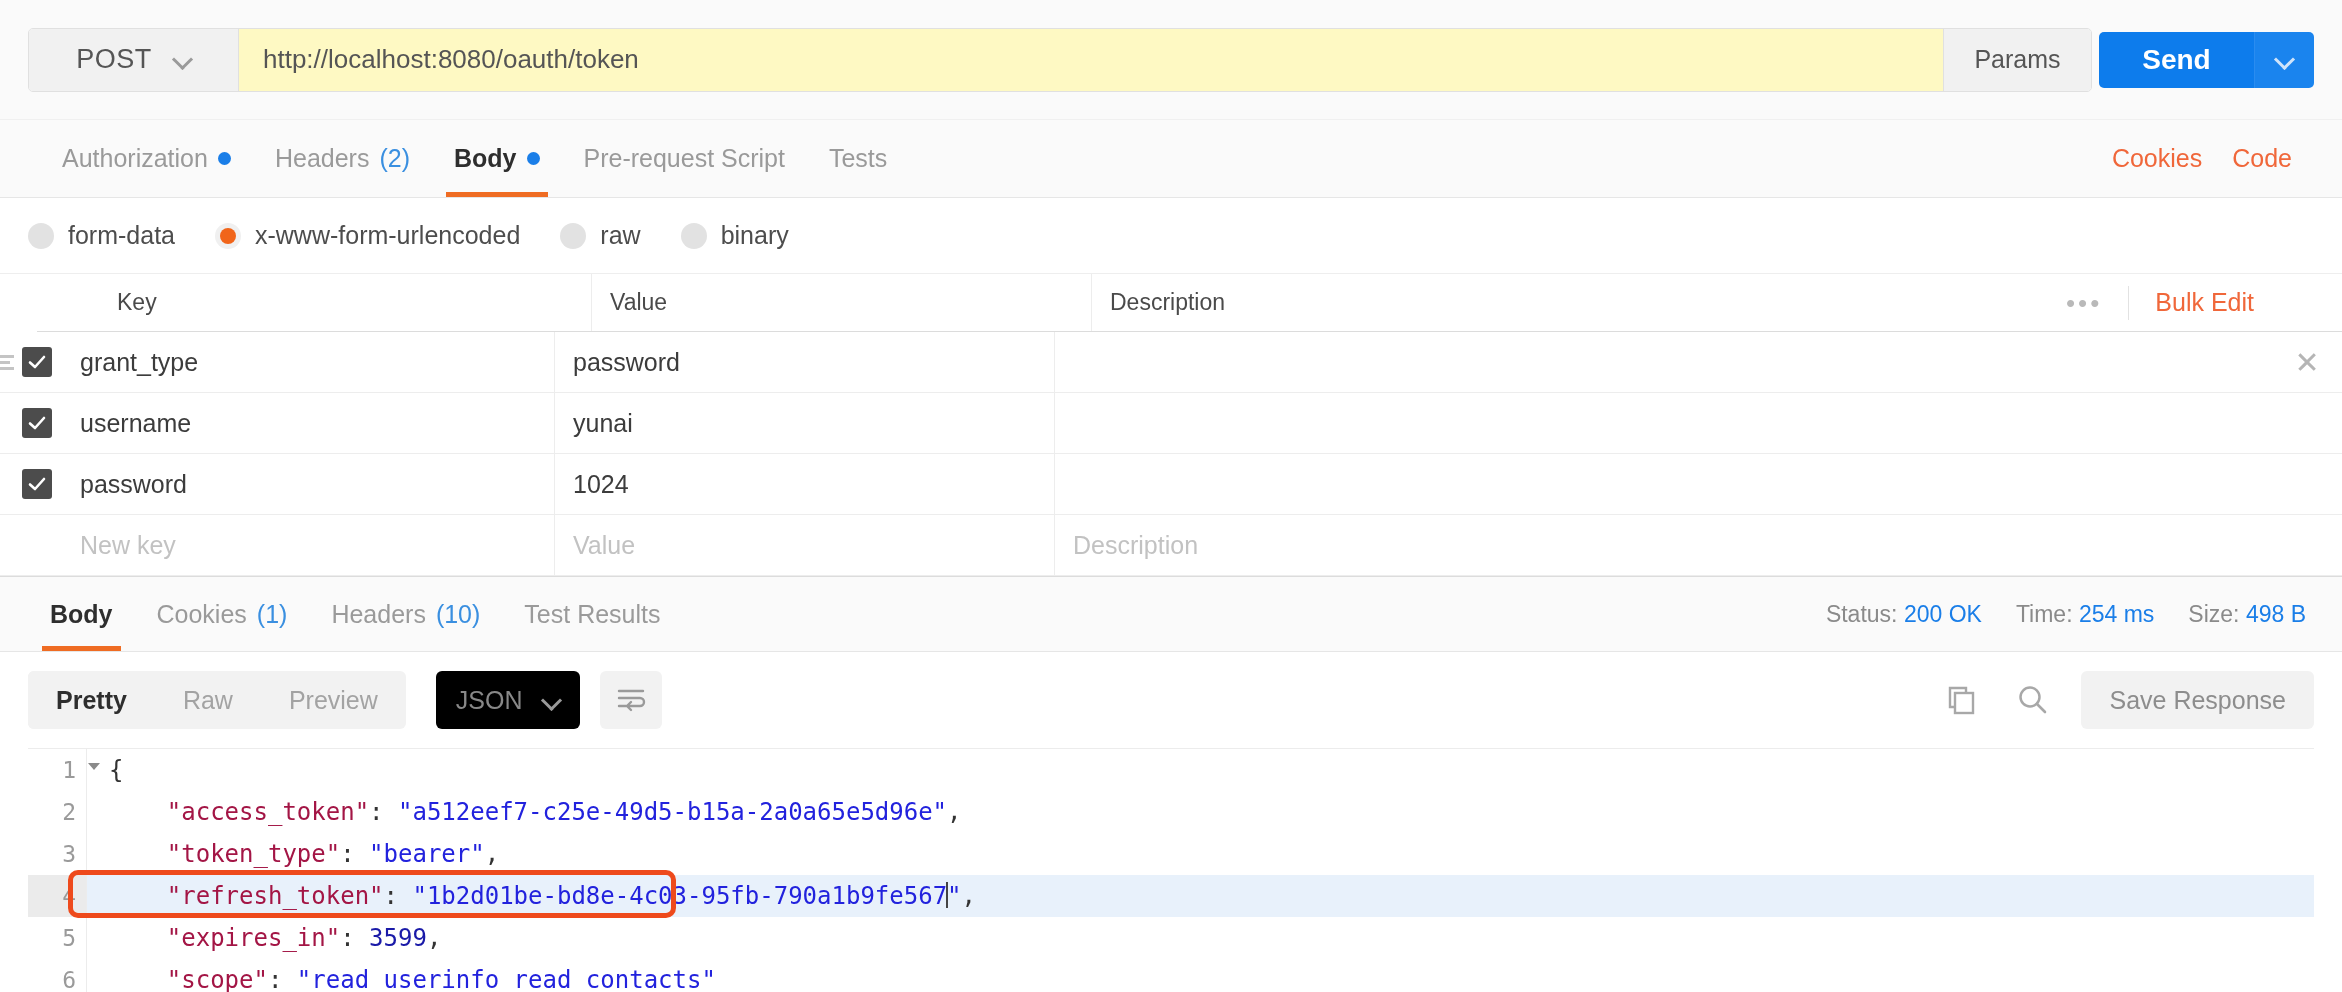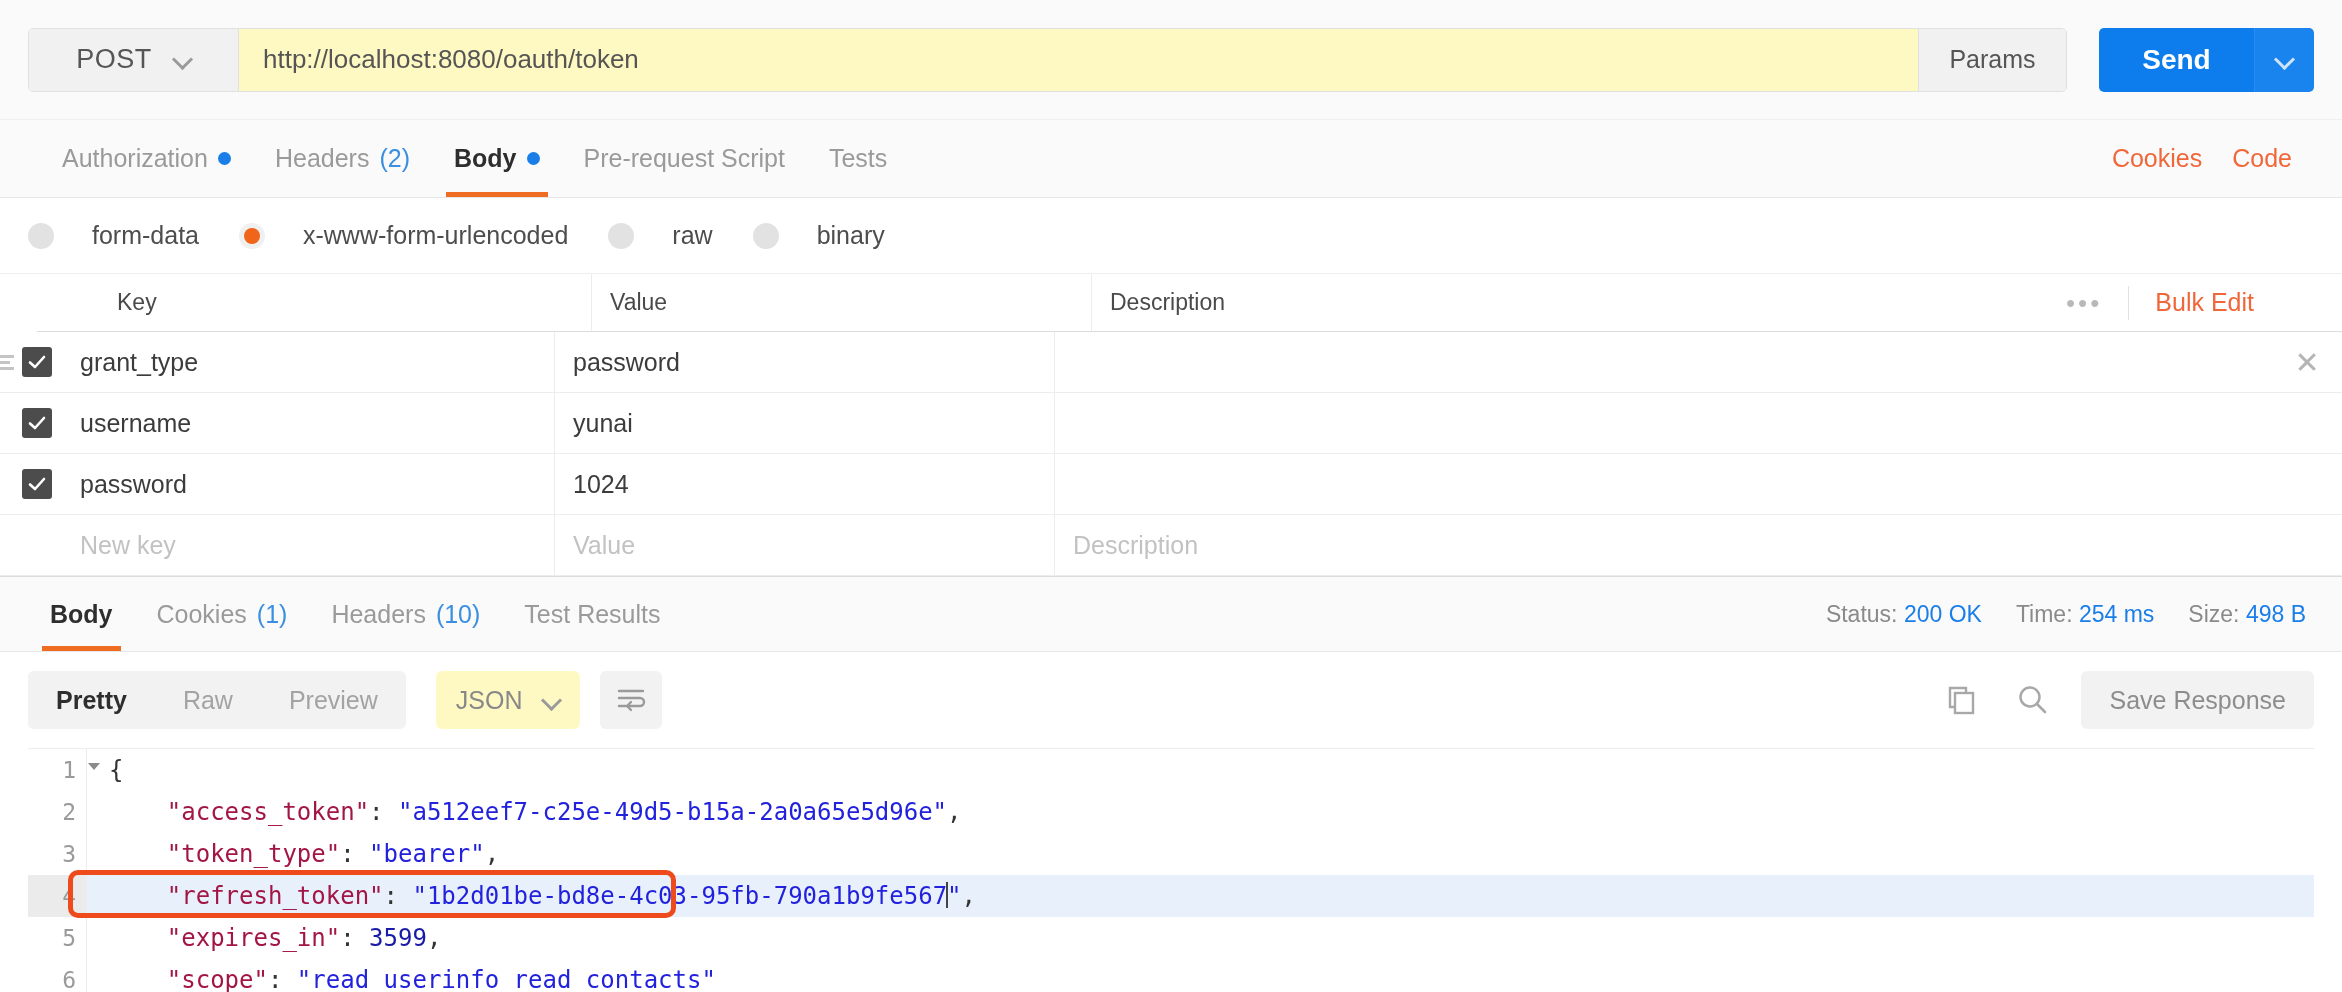--- a/index.html
+++ b/index.html
@@ -42,21 +42,21 @@
     flex: 1 1 auto; border: none; outline: none;
     font-family: "Liberation Sans", sans-serif;
     font-size: 26px; color: #555; padding: 0 24px; background: #fef9c3;
   }
   .params-btn {
     width: 148px; background: #f1f1f1; border-left: 1px solid #e0e0e0;
     display: flex; align-items: center; justify-content: center;
     font-size: 25px; color: #555; cursor: pointer;
   }
   .send-group {
-    display: flex; height: 64px; margin-left: 32px;
+    display: flex; height: 56px; margin-left: 7px;
     border-radius: 5px; overflow: hidden; flex: none;
   }
   .send-btn {
     width: 155px; background: #0d7cec; color: #fff;
     display: flex; align-items: center; justify-content: center;
     font-size: 28px; font-weight: bold; cursor: pointer;
   }
   .send-caret {
     width: 60px; background: #1a84ee;
     display: flex; align-items: center; justify-content: center;
@@ -108,21 +108,21 @@
   }
   .radio-item { display: flex; align-items: center; gap: 14px; margin-right: 40px; cursor: pointer; }
   .radio {
     width: 26px; height: 26px; border-radius: 50%; background: #e2e2e2;
     display: flex; align-items: center; justify-content: center; flex: none;
   }
   .radio.sel { background: #f0f0f0; }
   .radio.sel::after {
     content: ""; width: 16px; height: 16px; border-radius: 50%; background: #f1651a;
   }
-  .radio-label { font-size: 25px; color: #4d4d4d; margin-left: 24px; }
+  .radio-label { font-size: 25px; color: #4d4d4d; }
 
   
   .kv { background: #fff; }
   .kv-row { display: flex; height: 61px; align-items: stretch; }
   .kv-head { height: 58px; border-bottom: 1px solid #dcdcdc; margin-left: 37px; }
   .kv-head .c { color: #4a4a4a; font-size: 23px; }
   .c {
     display: flex; align-items: center; font-size: 25px; color: #3c3c3c;
     border-right: 1px solid #ededed; padding: 0 18px;
   }
@@ -163,21 +163,21 @@
   .seg {
     display: flex; height: 58px; background: #f2f2f2; border-radius: 6px; overflow: hidden;
   }
   .seg div {
     display: flex; align-items: center; padding: 0 28px; font-size: 25px;
     color: #a3a3a3; cursor: pointer;
   }
   .seg div.active { color: #2e2e2e; font-weight: bold; background: #f2f2f2; }
   .fmt {
     display: flex; align-items: center; gap: 20px; height: 58px; padding: 0 20px;
-    background: #fef9c3; border-radius: 6px; margin-left: 30px; cursor: pointer;
+    background: #000000; border-radius: 6px; margin-left: 30px; cursor: pointer;
   }
   .fmt span { font-size: 25px; color: #888; }
   .wrapbtn {
     width: 62px; height: 58px; background: #f2f2f2; border-radius: 6px; margin-left: 20px;
     display: flex; align-items: center; justify-content: center; cursor: pointer;
   }
   .tools-right { margin-left: auto; display: flex; align-items: center; gap: 28px; }
   .icon-btn { width: 42px; height: 42px; display: flex; align-items: center; justify-content: center; cursor: pointer; }
   .save-resp {
     height: 58px; padding: 0 28px; background: #f2f2f2; border-radius: 6px;

